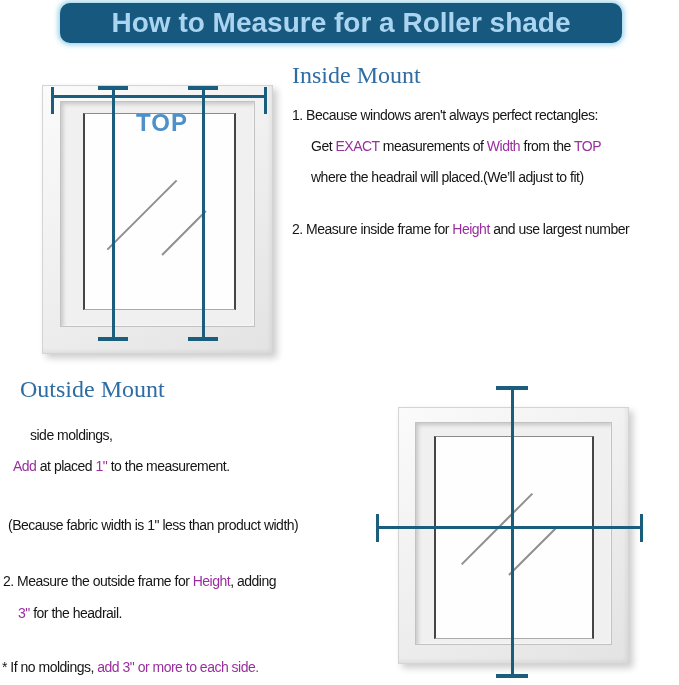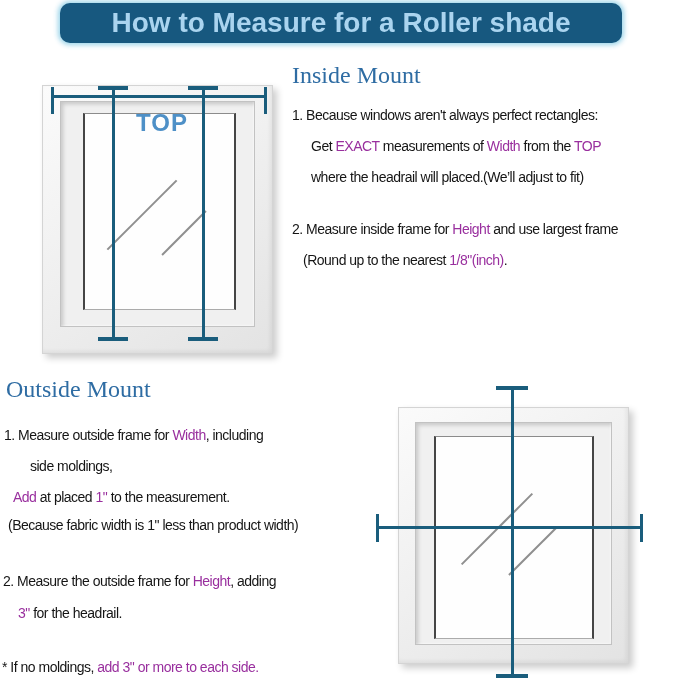--- a/index.html
+++ b/index.html
@@ -52,21 +52,21 @@
   #mr-vc1{left:496px;top:386px;width:32px; height:4px;}
   #mr-vc2{left:496px;top:674px;width:32px; height:4px;}
   #mr-h  {left:378px;top:526px;width:265px;height:3px;}
   #mr-ht1{left:376px;top:514px;width:3px;  height:28px;}
   #mr-ht2{left:640px;top:514px;width:3px;  height:28px;}
 
   
   .mount-heading{position:absolute;font-family:"Liberation Serif",serif;
     font-size:24px;color:#2e6ca3;white-space:nowrap;}
   #inside-h{left:292px;top:62px;}
-  #outside-h{left:6px;top:376px;}
+  #outside-h{left:20px;top:376px;}
 
   .tblock{position:absolute;color:#151515;font-size:14px;letter-spacing:-0.5px;}
   .line{line-height:31px;white-space:nowrap;}
   .purple{color:#992f9e;}
 
   #in-item1{left:292px;top:100px;}
   #in-item1 .ind{margin-left:19px;}
   #in-item2{left:292px;top:214px;}
   #in-item2 .ind{margin-left:11px;}
   #in-note{left:292px;top:303px;}
@@ -127,36 +127,30 @@
   <div class="line ind">
     <span>Get </span><span class="purple">EXACT</span><span> measurements of </span><span class="purple">Width</span><span> from the </span><span class="purple">TOP</span>
   </div>
   <div class="line ind">
     <span>where the headrail will placed.(We’ll adjust to fit)</span>
   </div>
 </div>
 
 <div class="tblock" id="in-item2">
   <div class="line">
-    <span>2. Measure inside frame for </span><span class="purple">Height</span><span> and use largest frame</span>
-  </div>
-  <div class="line ind">
-    <span>(Round up to the nearest </span><span class="purple">1/8"(inch)</span><span>.</span>
+    <span>2. Measure inside frame for </span><span class="purple">Height</span><span> and use largest number</span>
   </div>
 </div>
 
 <div class="tblock" id="in-note">
 </div>
 
 <div class="mount-heading" id="outside-h">Outside Mount</div>
 
 <div class="tblock" id="out-item1">
-  <div class="line">
-    <span>1. Measure outside frame for </span><span class="purple">Width</span><span>, including</span>
-  </div>
   <div class="line ind2">
     <span>side moldings,</span>
   </div>
   <div class="line ind3">
     <span class="purple">Add</span><span> at placed </span><span class="purple">1"</span><span> to the measurement.</span>
   </div>
 </div>
 
 <div class="tblock" id="out-because">
   <div class="line">

